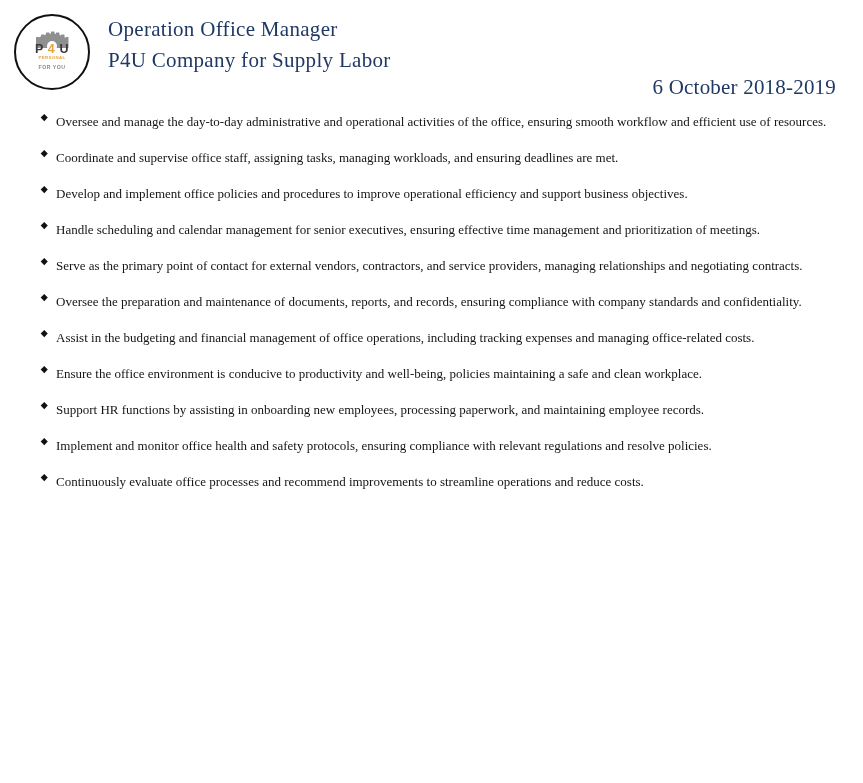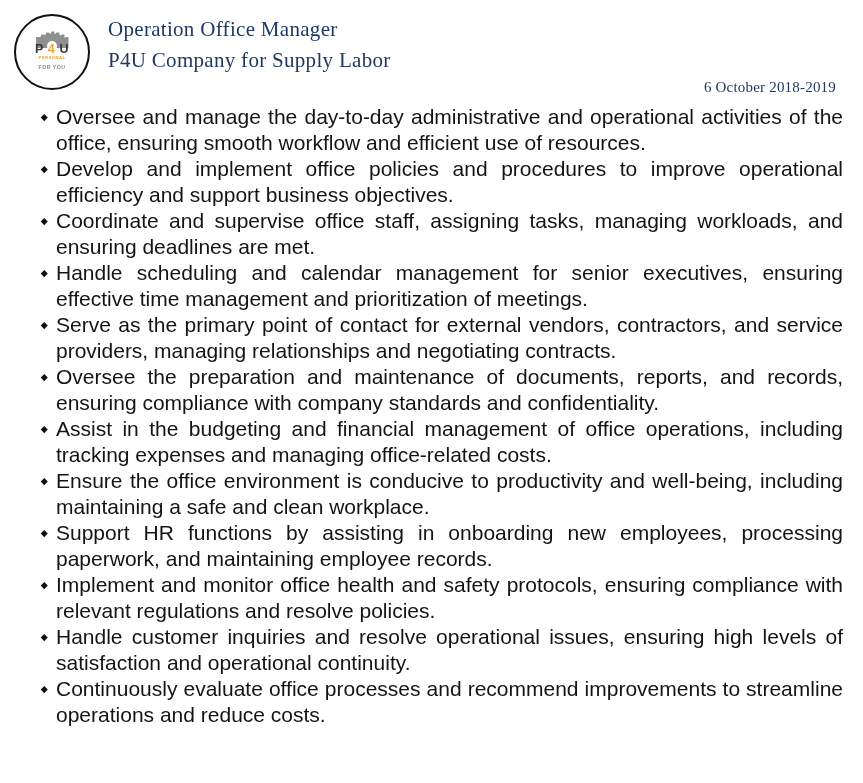--- a/index.html
+++ b/index.html
@@ -120,47 +120,47 @@
     letter-spacing: 0.3px;
     white-space: nowrap;
   }
 
   .date-line {
     position: absolute;
     right: 27px;
     top: 78px;
     color: #1F3864;
     font-family: "Liberation Serif", "DejaVu Serif", serif;
-    font-size: 15px;
+    font-size: 21px;
     line-height: 18px;
     letter-spacing: 0.2px;
     white-space: nowrap;
   }
 
   
   .duties {
     list-style: none;
     margin: 0;
     padding: 0;
     position: absolute;
     top: 104px;
     left: 0;
     right: 0;
   }
 
   .duty {
     position: relative;
     margin: 0 20px 0 56px;
     padding: 0;
-    font-size: 21px;
-    line-height: 26px;
+    font-size: 13px;
+    line-height: 36px;
     text-align: justify;
     text-justify: inter-word;
     color: #141414;
-    font-family: Liberation Sans, sans-serif;
+    font-family: Liberation Serif, serif;
   }
 
   .duty::before {
     content: "";
     position: absolute;
     left: -14px;
     top: 11px;
     width: 4.5px;
     height: 4.5px;
     background: #111111;
@@ -199,26 +199,25 @@
       <div class="title-line">Operation Office Manager</div>
       <div class="title-line">P4U Company for Supply Labor</div>
     </div>
 
   </div>
 
   <div class="date-line">6 October 2018-2019</div>
 
   <ul class="duties" id="duties-list">
       <li class="duty">Oversee and manage the day-to-day administrative and operational activities of the office, ensuring smooth workflow and efficient use of resources.</li>
+      <li class="duty">Coordinate and supervise office staff, assigning tasks, managing workloads, and ensuring deadlines are met.</li>
       <li class="duty">Develop and implement office policies and procedures to improve operational efficiency and support business objectives.</li>
-      <li class="duty">Coordinate and supervise office staff, assigning tasks, managing workloads, and ensuring deadlines are met.</li>
       <li class="duty">Handle scheduling and calendar management for senior executives, ensuring effective time management and prioritization of meetings.</li>
       <li class="duty">Serve as the primary point of contact for external vendors, contractors, and service providers, managing relationships and negotiating contracts.</li>
       <li class="duty">Oversee the preparation and maintenance of documents, reports, and records, ensuring compliance with company standards and confidentiality.</li>
       <li class="duty">Assist in the budgeting and financial management of office operations, including tracking expenses and managing office-related costs.</li>
-      <li class="duty">Ensure the office environment is conducive to productivity and well-being, including maintaining a safe and clean workplace.</li>
+      <li class="duty">Ensure the office environment is conducive to productivity and well-being, policies maintaining a safe and clean workplace.</li>
       <li class="duty">Support HR functions by assisting in onboarding new employees, processing paperwork, and maintaining employee records.</li>
       <li class="duty">Implement and monitor office health and safety protocols, ensuring compliance with relevant regulations and resolve policies.</li>
-      <li class="duty">Handle customer inquiries and resolve operational issues, ensuring high levels of satisfaction and operational continuity.</li>
       <li class="duty">Continuously evaluate office processes and recommend improvements to streamline operations and reduce costs.</li>
     </ul>
 
 </div>
 
 </body></html>

